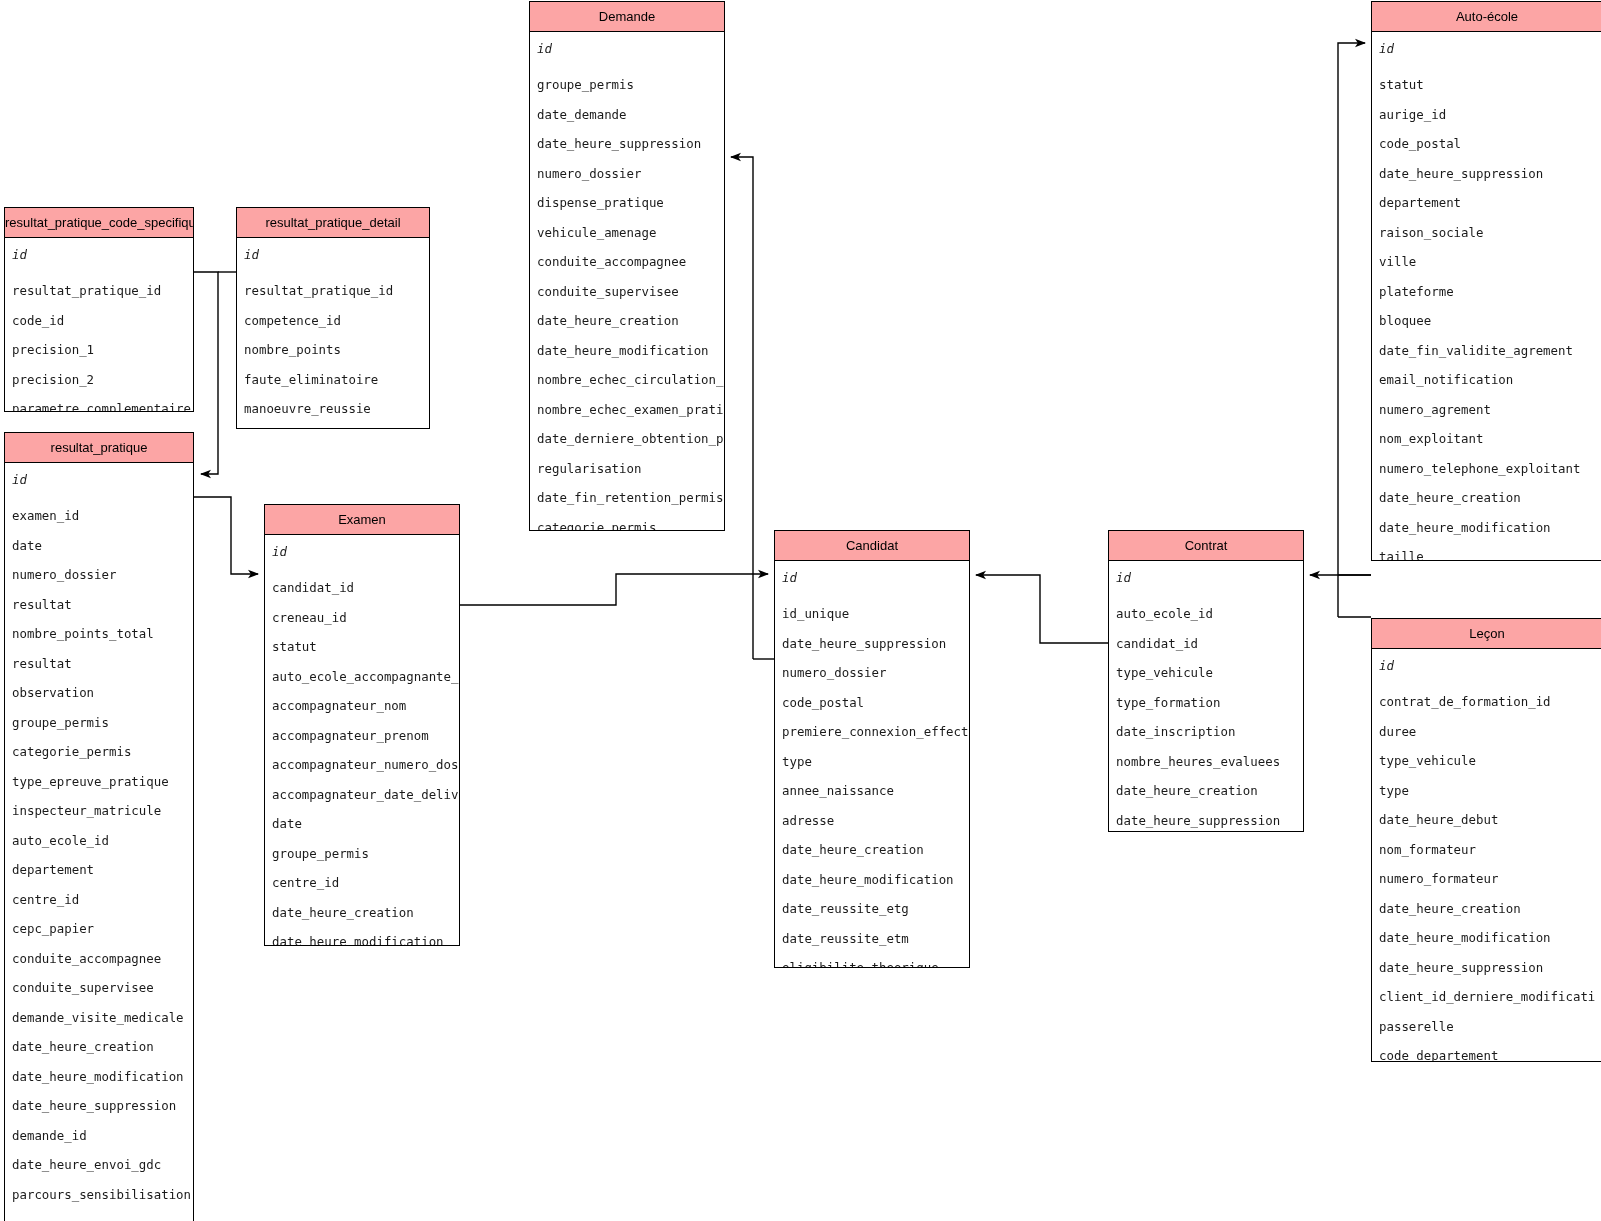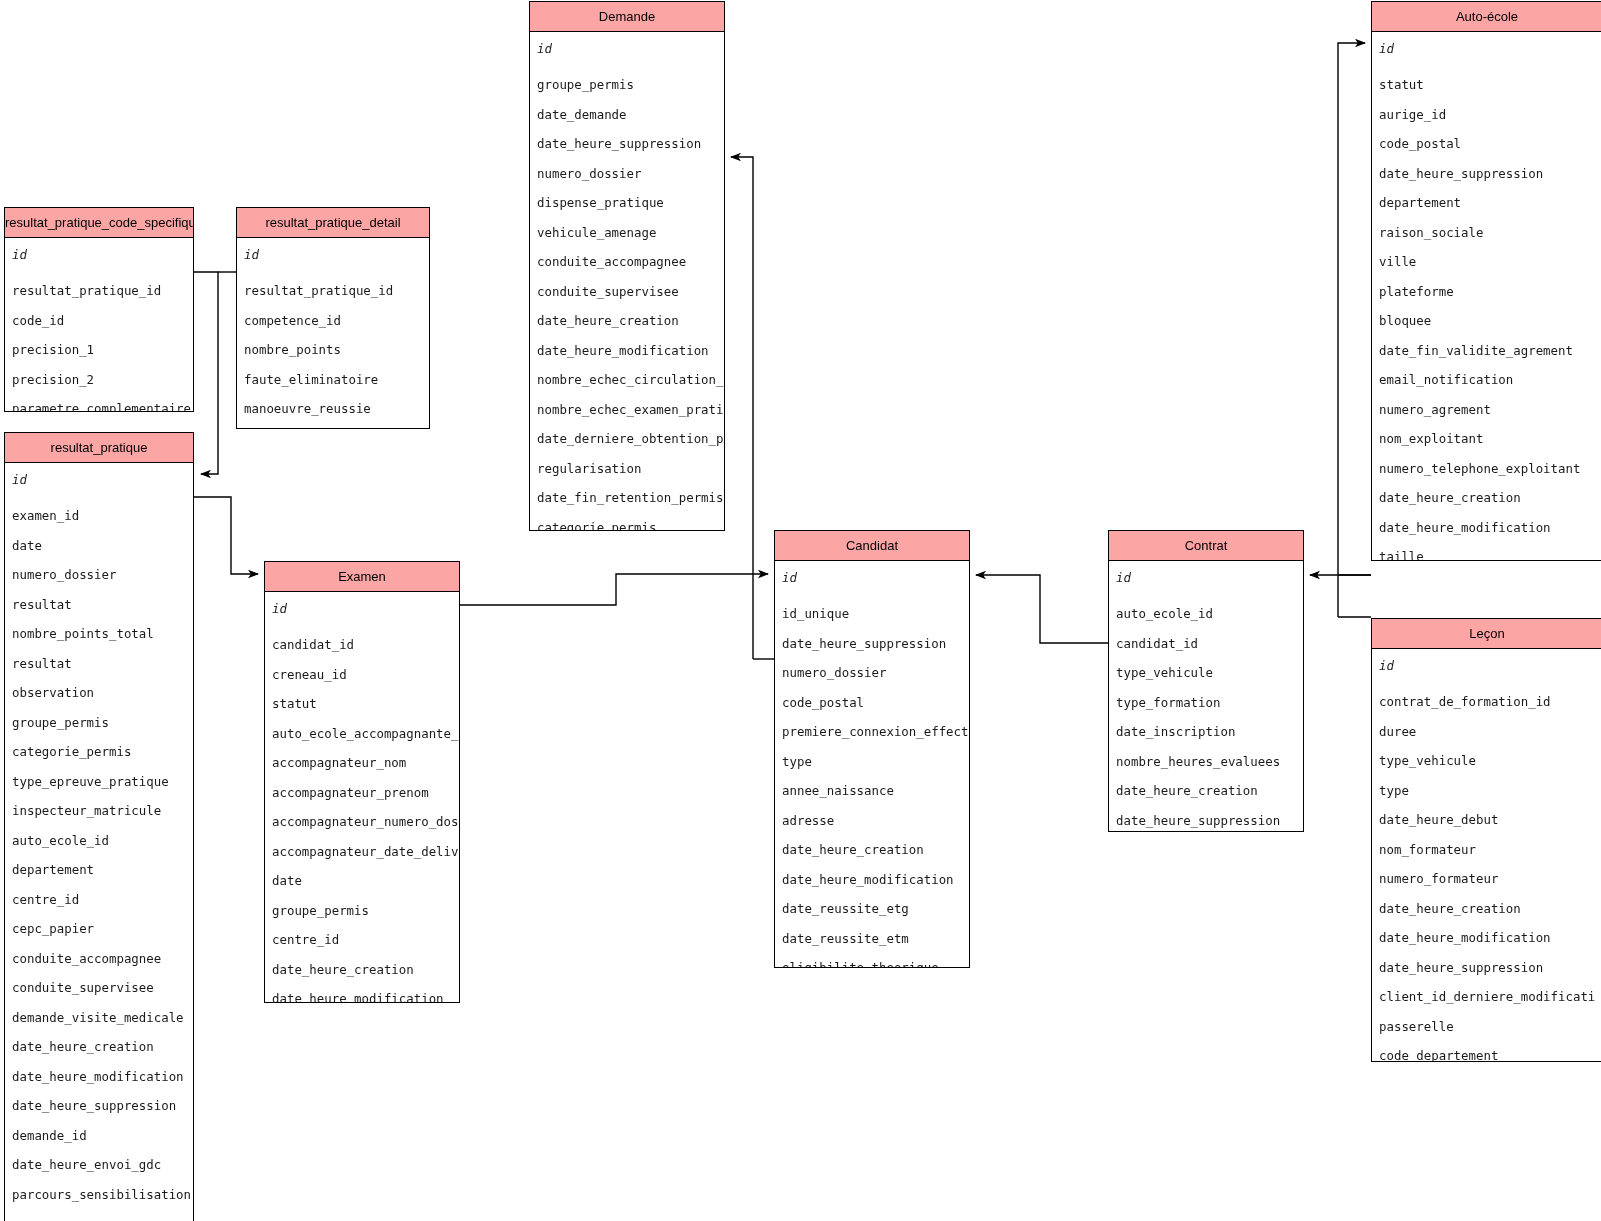--- a/index.html
+++ b/index.html
@@ -163,21 +163,21 @@
           <div class="field">date_heure_creation</div>
           <div class="field">date_heure_modification</div>
           <div class="field">nombre_echec_circulation_depu</div>
           <div class="field">nombre_echec_examen_pratique</div>
           <div class="field">date_derniere_obtention_plate</div>
           <div class="field">regularisation</div>
           <div class="field">date_fin_retention_permis</div>
           <div class="field">categorie_permis</div>
         </div>
       </div>
-      <div class="entity" style="left: 264px; top: 561px; width: 196px; height: 442px;">
+      <div class="entity" style="left: 264px; top: 504px; width: 196px; height: 442px;">
         <div class="entity-title">Examen</div>
         <div class="fields">
           <div class="field first">id</div>
           <div class="field">candidat_id</div>
           <div class="field">creneau_id</div>
           <div class="field">statut</div>
           <div class="field">auto_ecole_accompagnante_id</div>
           <div class="field">accompagnateur_nom</div>
           <div class="field">accompagnateur_prenom</div>
           <div class="field">accompagnateur_numero_dossier</div>

